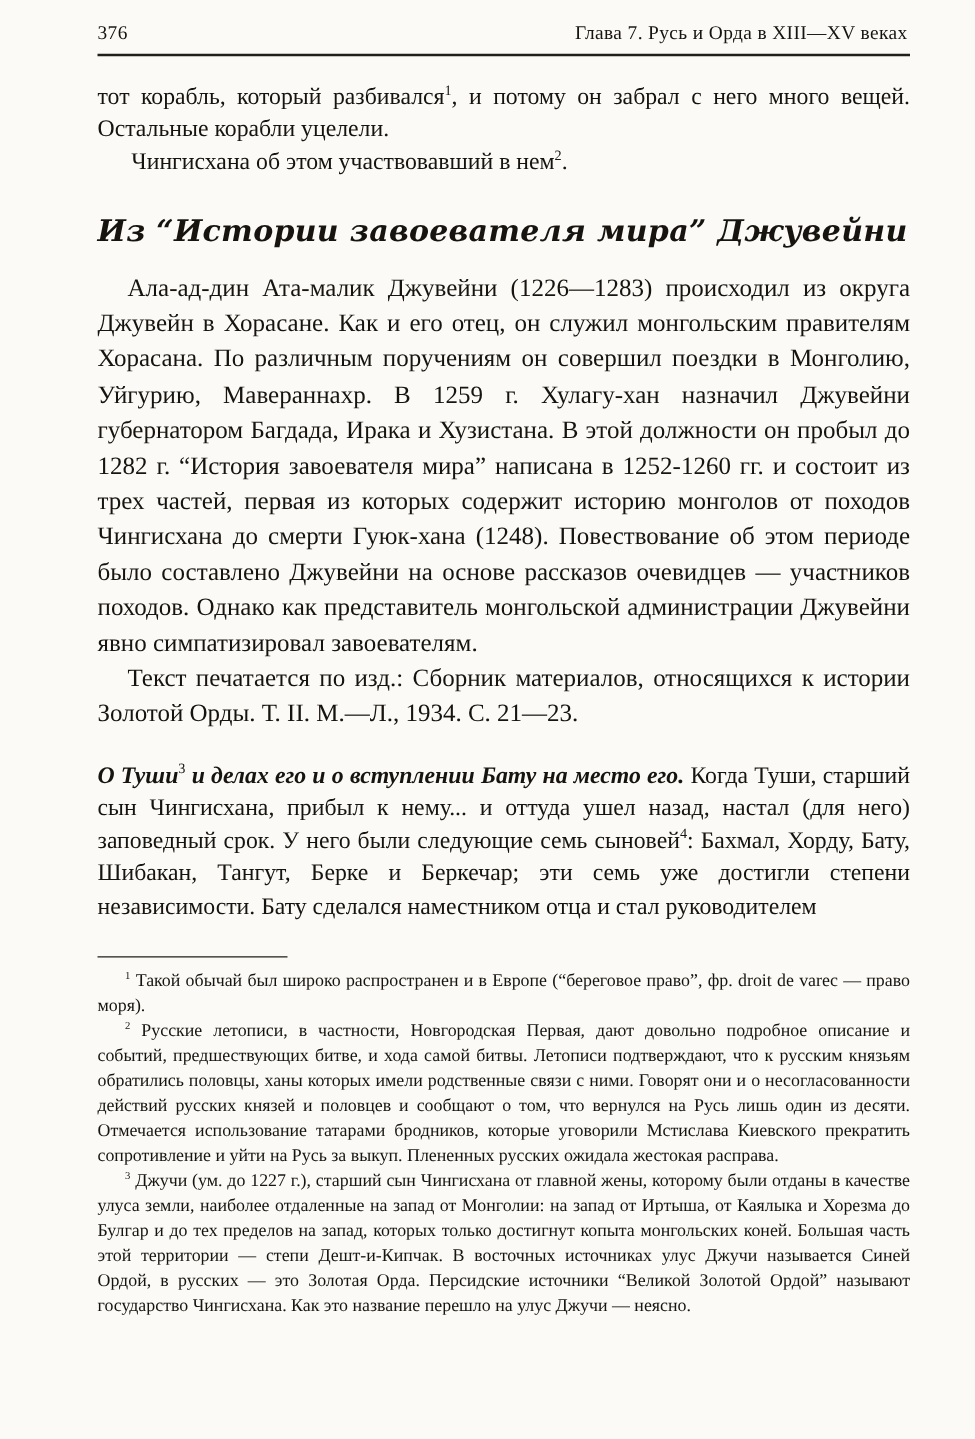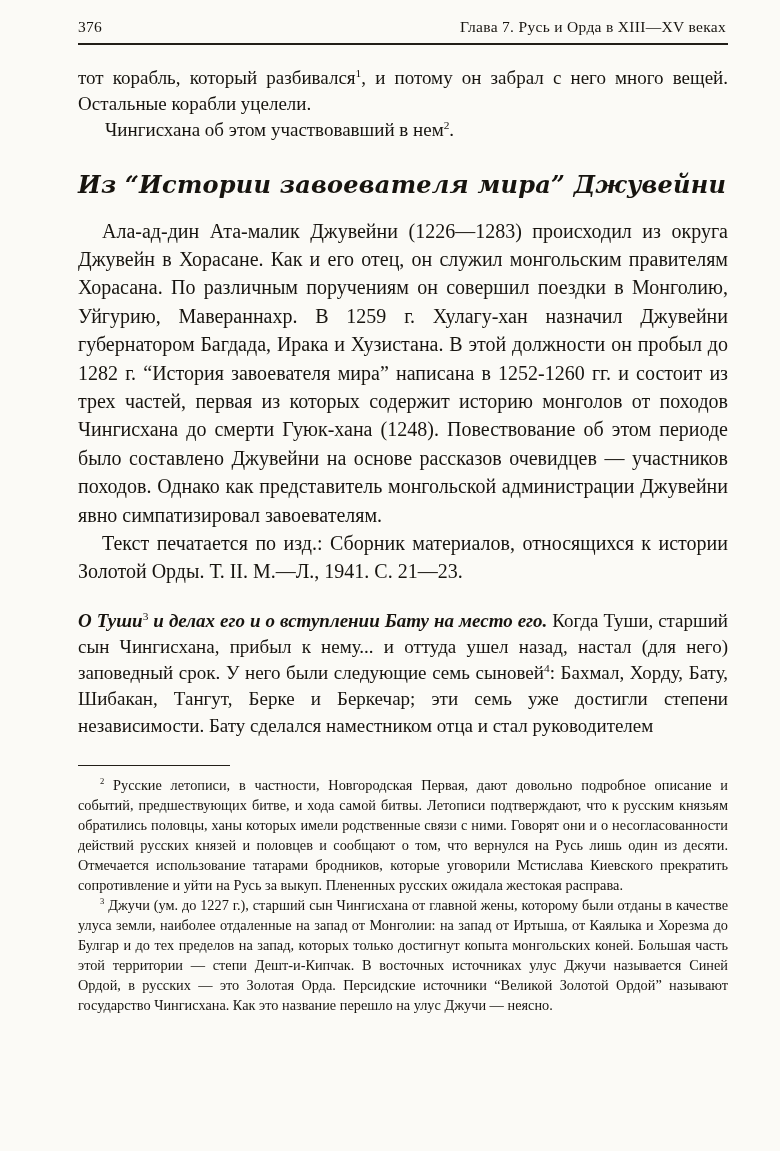--- a/index.html
+++ b/index.html
@@ -51,24 +51,25 @@
   </div>
   <div class="header-rule"></div>
 
   <p class="body-large"><span>тот корабль, который разбивался</span><sup>1</sup><span>, и потому он забрал с него много вещей. Остальные корабли уцелели.</span></p>
 
   <p class="body-large indent"><span>Чингисхана об этом участвовавший в нем</span><sup>2</sup><span>.</span></p>
 
   <h2 class="section-heading">Из “Истории завоевателя мира” Джувейни</h2>
 
   <p class="intro indent">Ала-ад-дин Ата-малик Джувейни (1226—1283) происходил из округа Джувейн в Хорасане. Как и его отец, он служил монгольским правителям Хорасана. По различным поручениям он совершил поездки в Монголию, Уйгурию, Мавераннахр. В 1259 г. Хулагу-хан назначил Джувейни губернатором Багдада, Ирака и Хузистана. В этой должности он пробыл до 1282 г. “История завоевателя мира” написана в 1252-1260 гг. и состоит из трех частей, первая из которых содержит историю монголов от походов Чингисхана до смерти Гуюк-хана (1248). Повествование об этом периоде было составлено Джувейни на основе рассказов очевидцев — участников походов. Однако как представитель монгольской администрации Джувейни явно симпатизировал завоевателям.</p>
-  <p class="intro indent">Текст печатается по изд.: Сборник материалов, относящихся к истории Золотой Орды. Т. II. М.—Л., 1941. С. 21—23.</p>
+  <p class="intro indent">Текст печатается по изд.: Сборник материалов, относящихся к истории Золотой Орды. Т. II. М.—Л., 1934. С. 21—23.</p>
 
   <p class="body-large excerpt"><em class="lead">О Туши</em><sup>3</sup><em class="lead"> и делах его и о вступлении Бату на место его.</em><span> Когда Туши, старший сын Чингисхана, прибыл к нему... и оттуда ушел назад, настал (для него) заповедный срок. У него были следующие семь сыновей</span><sup>4</sup><span>: Бахмал, Хорду, Бату, Шибакан, Тангут, Берке и Беркечар; эти семь уже достигли степени независимости. Бату сделался наместником отца и стал руководителем</span></p>
 
   <div class="footnote-rule"></div>
 
   <div class="footnotes">
+    <p class="footnote"><sup>1</sup> <span>Такой обычай был широко распространен и в Европе (“береговое право”, фр. droit de varec — право моря).</span></p>
     <p class="footnote"><sup>2</sup> <span>Русские летописи, в частности, Новгородская Первая, дают довольно подробное описание и событий, предшествующих битве, и хода самой битвы. Летописи подтверждают, что к русским князьям обратились половцы, ханы которых имели родственные связи с ними. Говорят они и о несогласованности действий русских князей и половцев и сообщают о том, что вернулся на Русь лишь один из десяти. Отмечается использование татарами бродников, которые уговорили Мстислава Киевского прекратить сопротивление и уйти на Русь за выкуп. Плененных русских ожидала жестокая расправа.</span></p>
     <p class="footnote"><sup>3</sup> <span>Джучи (ум. до 1227 г.), старший сын Чингисхана от главной жены, которому были отданы в качестве улуса земли, наиболее отдаленные на запад от Монголии: на запад от Иртыша, от Каялыка и Хорезма до Булгар и до тех пределов на запад, которых только достигнут копыта монгольских коней. Большая часть этой территории — степи Дешт-и-Кипчак. В восточных источниках улус Джучи называется Синей Ордой, в русских — это Золотая Орда. Персидские источники “Великой Золотой Ордой” называют государство Чингисхана. Как это название перешло на улус Джучи — неясно.</span></p>
   </div>
 
 </div>
 
 </body></html>

